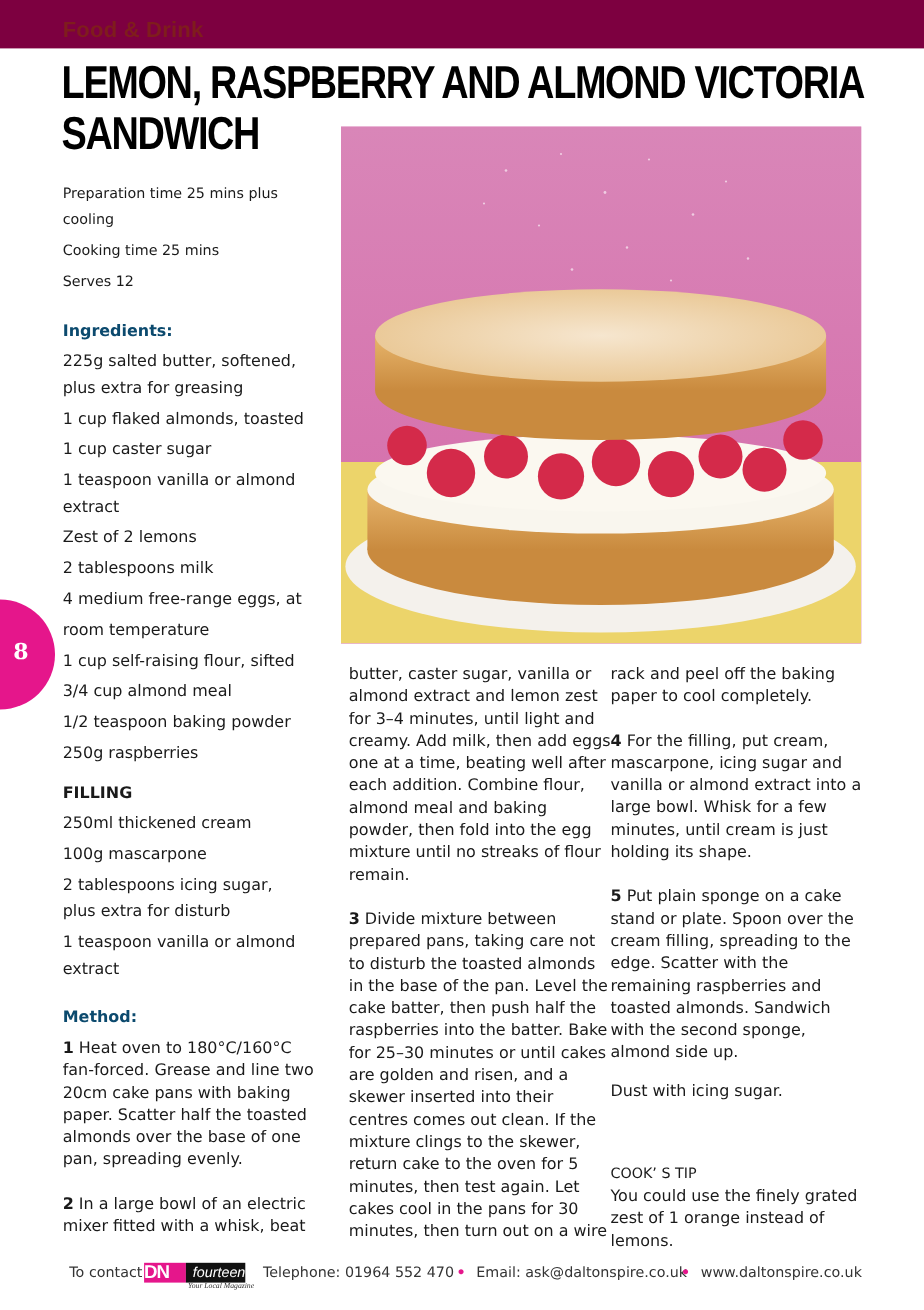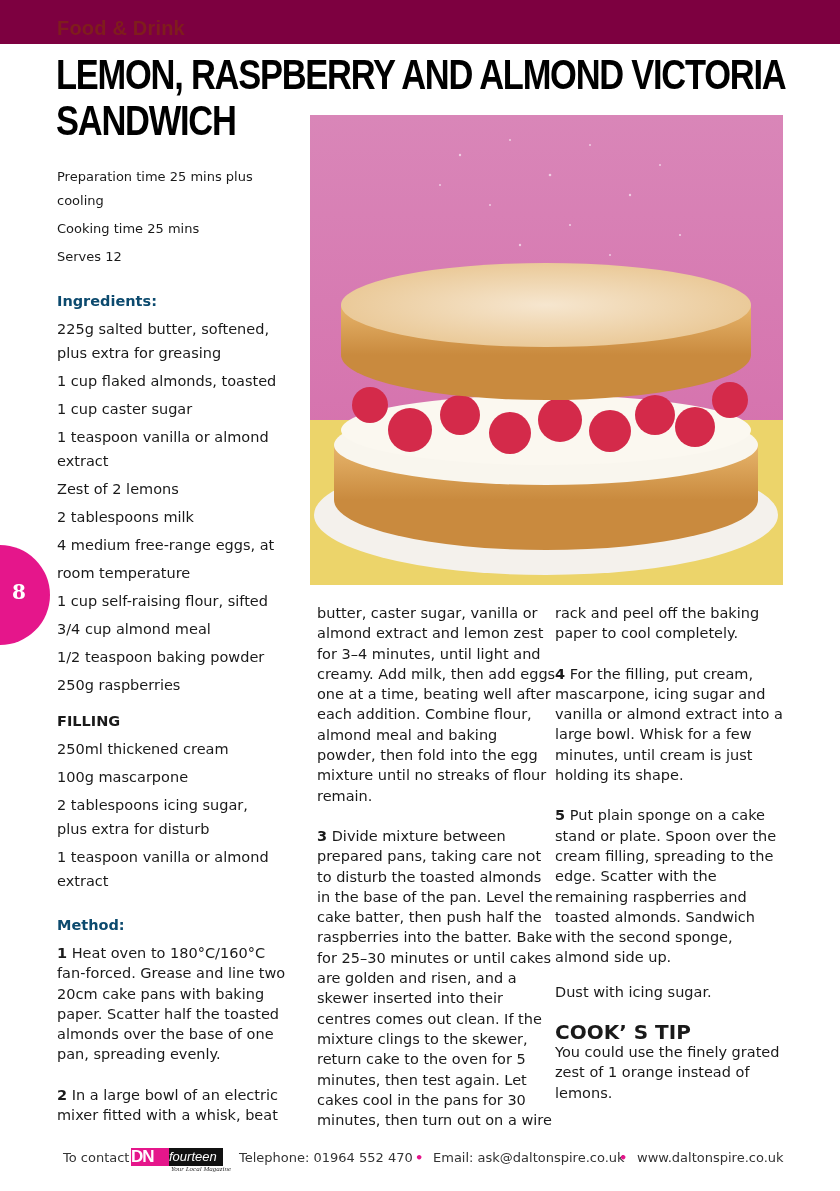--- a/index.html
+++ b/index.html
@@ -24,30 +24,30 @@
   .heading-black { font-weight: bold; line-height: 28px; margin-top: 8px; }
   .gap { height: 16px; }
 
   .method-para { font-size: 14.5px; line-height: 20.3px; }
   .method-para b { font-weight: bold; }
 
   .col-mid { position: absolute; left: 305px; top: 603px; width: 240px; margin-left: 12px; }
   .col-right { position: absolute; left: 555px; top: 603px; width: 230px; }
   .para-gap { height: 20px; }
 
-  .tip-title { font-weight: bold; font-size: 20px; line-height: 20px; }
+  .tip-title { font-weight: normal; font-size: 13px; line-height: 20px; margin-top: 36px; }
 
   .page-badge { position: absolute; left: -50px; top: 545px; width: 100px; height: 100px; border-radius: 50%; background: #e5168b; }
   .page-num { position: absolute; left: 12px; top: 580px; font-family: "DejaVu Serif", serif; font-weight: bold; font-size: 20px; color: #fff; }
 
   .footer { position: absolute; left: 63px; top: 1148px; width: 740px; height: 30px; font-family: "DejaVu Sans", sans-serif; font-size: 13px; color: #333; }
   .footer .item { position: absolute; top: 2px; white-space: nowrap; }
   .logo { position: absolute; left: 68px; top: 0px; width: 92px; height: 20px; }
   .logo .dn { position: absolute; left: 0; top: 0; width: 38px; height: 18px; background: #e5168b; color: #fff; font-family: "Liberation Sans", sans-serif; font-weight: bold; font-size: 17px; line-height: 18px; text-align: left; letter-spacing: -1px; }
-  .logo .ft { position: absolute; left: 38px; top: 0; width: 54px; height: 18px; background: #111; color: #fff; font-family: "Liberation Sans", sans-serif; font-style: italic; font-size: 13px; line-height: 18px; text-align: left; }
+  .logo .ft { position: absolute; left: 38px; top: 0; width: 54px; height: 18px; background: #111; color: #fff; font-family: "Liberation Sans", sans-serif; font-style: italic; font-size: 13px; line-height: 18px; text-align: right; }
   .logo .tag { position: absolute; left: 40px; top: 17px; font-family: "Liberation Serif", serif; font-style: italic; font-size: 7px; color: #333; white-space: nowrap; }
   .dot { color: #e5168b; font-weight: bold; }
 </style>
 </head>
 <body>
 
 <div class="topbar"></div>
 <div class="section-label">Food &amp; Drink</div>
 
 <h1 class="title">

